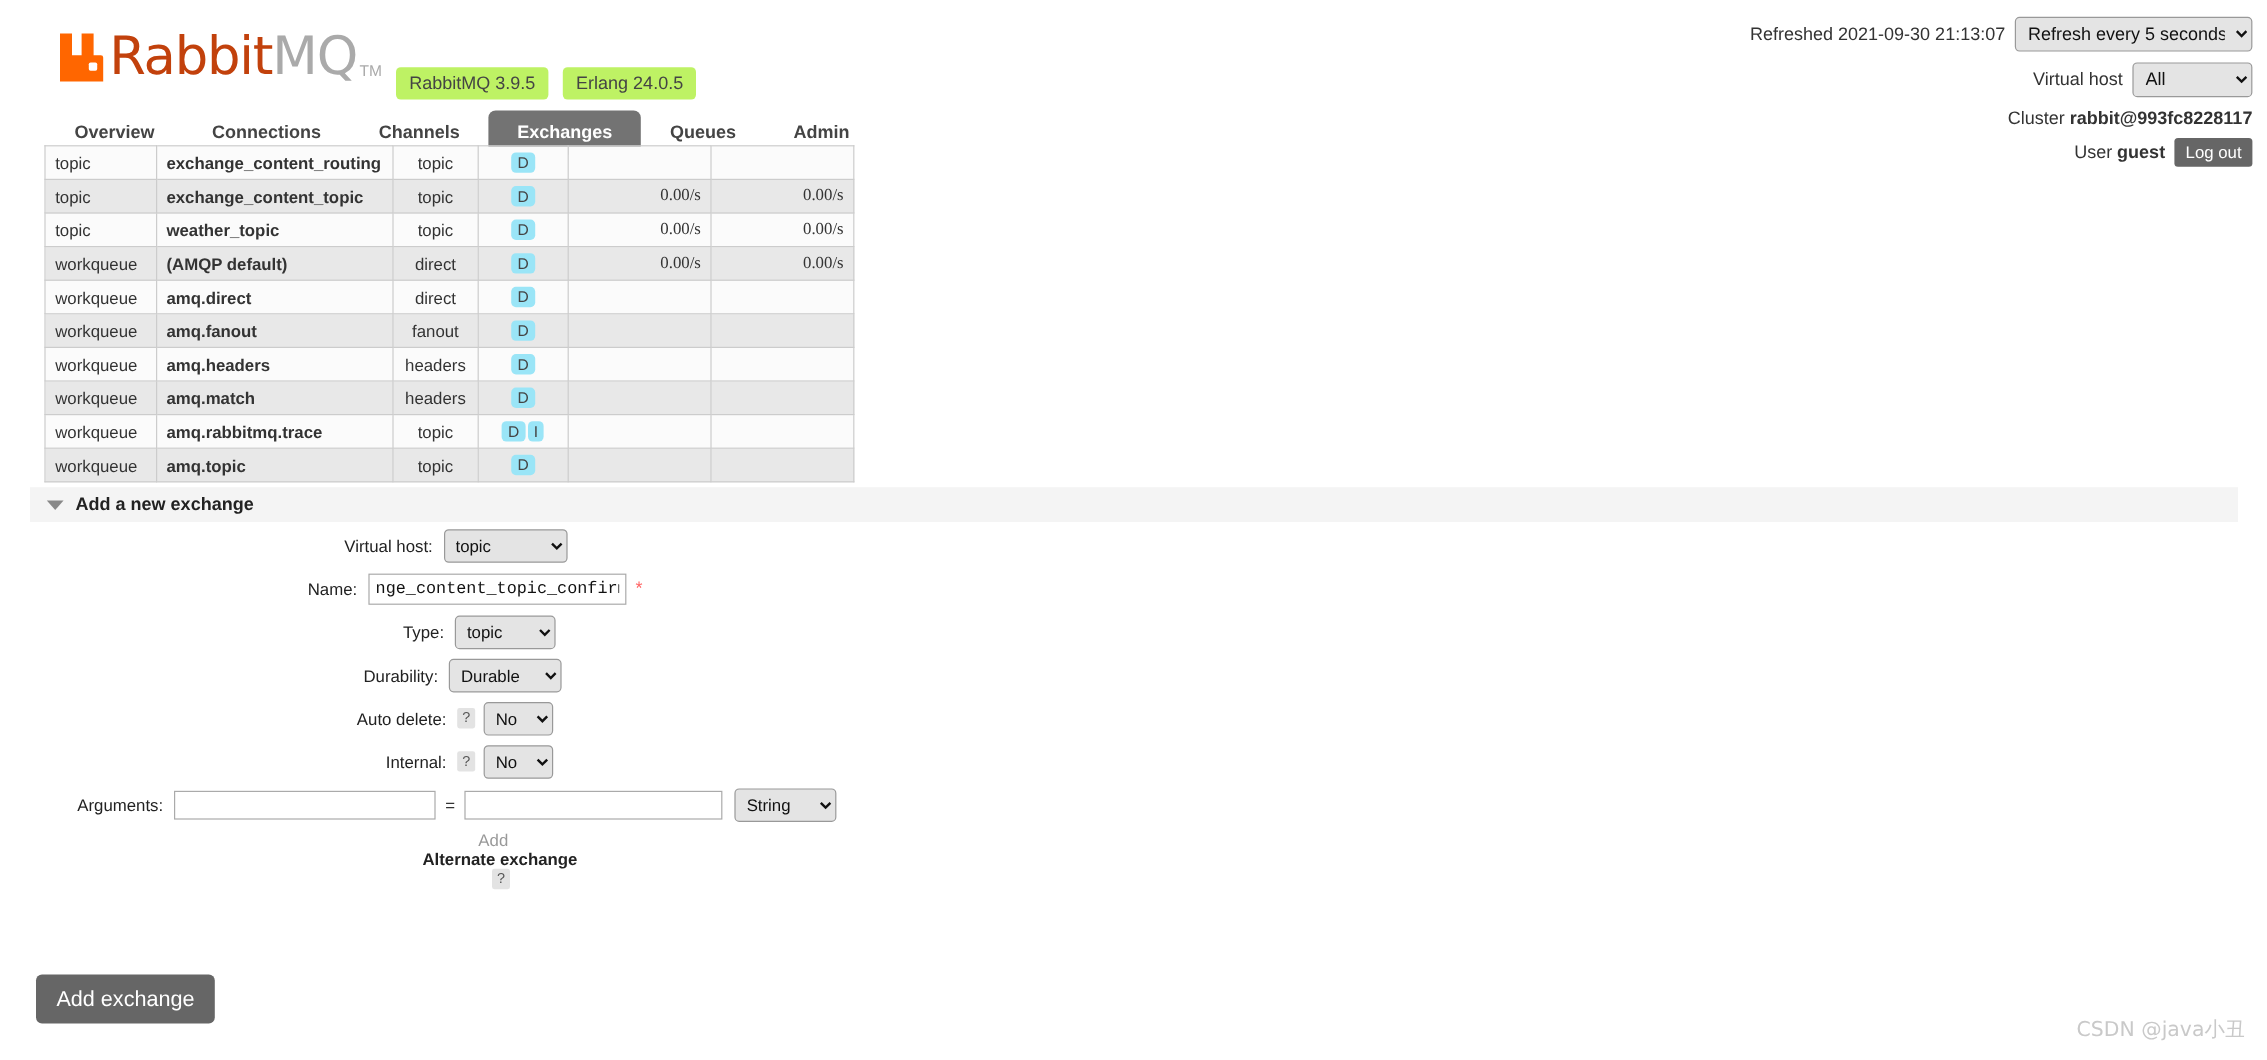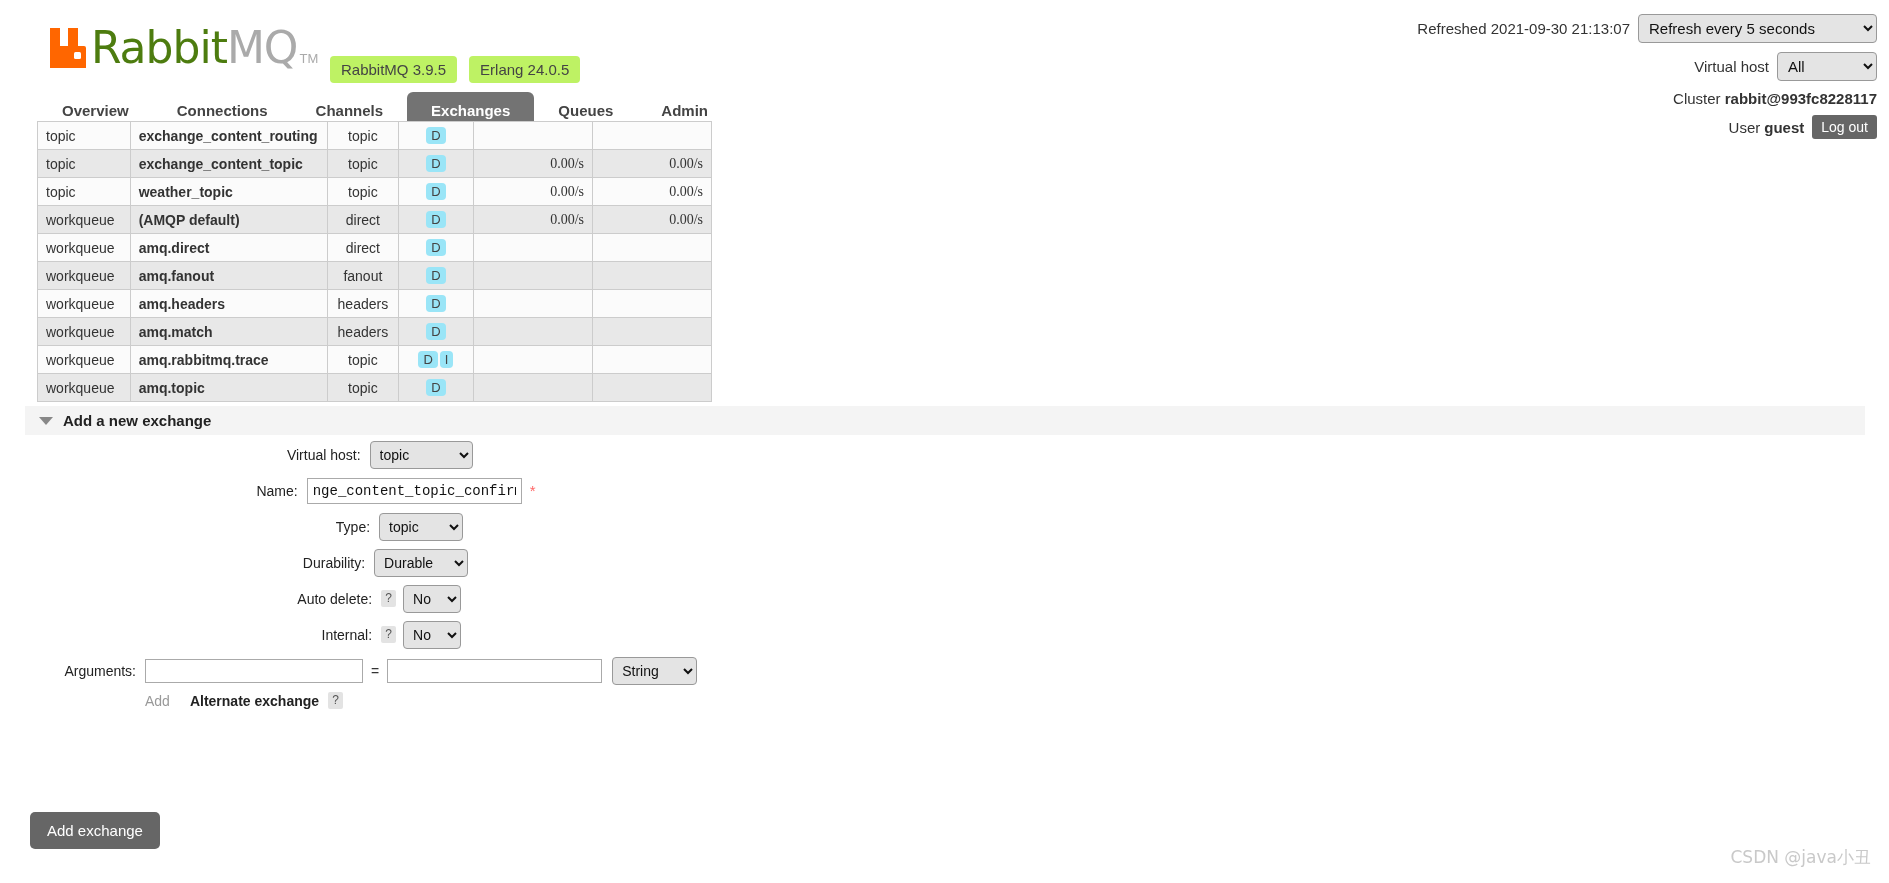--- a/index.html
+++ b/index.html
@@ -17,21 +17,21 @@
 
   .logo-wrap {
     position: absolute; left: 48px; top: 26px;
     display: flex; align-items: flex-end;
   }
   .logo-mark { width: 40px; height: 44px; position: relative; margin-right: 3px; }
   .logo-text {
     font-size: 44px; line-height: 44px; font-weight: 400;
     letter-spacing: -1px; font-family: "DejaVu Sans", sans-serif;
   }
-  .logo-rabbit { color: #4d7c0f; }
+  .logo-rabbit { color: #c2410c; }
   .logo-mq { color: #aaa; }
   .logo-tm { font-size: 13px; color: #aaa; margin-left: 2px; padding-bottom: 4px; }
 
   .version-badges {
     position: absolute; left: 330px; top: 56px;
     display: flex; gap: 12px;
   }
   .badge {
     background: #bef264; color: #444;
     font-size: 15px; padding: 5px 11px; border-radius: 4px;
@@ -46,21 +46,21 @@
   .hr-label { margin-right: 8px; color: #333; }
   select.hr-select {
     font-family: "Liberation Sans", sans-serif;
     font-size: 15px;
     padding: 4px 6px;
     border: 1px solid #999;
     border-radius: 4px;
     background: #e4e4e4;
     color: #111;
   }
-  #refresh-select { width: 239px; }
+  #refresh-select { width: 198px; }
   #vhost-select { width: 100px; }
   .cluster-row { margin-bottom: 8px; font-size: 15px; }
   .cluster-row b { font-weight: bold; }
   .user-row { display: flex; justify-content: flex-end; align-items: center; font-size: 15px; }
   .user-row b { margin: 0 8px 0 4px; }
   .logout-btn {
     background: #666; color: #fff; border: none;
     font-family: "Liberation Sans", sans-serif;
     font-size: 14px; padding: 4px 9px; border-radius: 3px; cursor: pointer;
   }
@@ -143,29 +143,29 @@
   .req { color: #f66; margin-left: 8px; font-size: 15px; }
   .arg-key, .arg-val {
     font-family: "Liberation Sans", sans-serif; font-size: 14px;
     padding: 4px 5px; border: 1px solid #aaa; background: #fff;
     height: 24px;
   }
   .arg-key { width: 218px; }
   .arg-val { width: 215px; }
   .eq { margin: 0 8px; color: #333; }
   .arg-type-gap { margin-left: 10px; }
-  .sub-row { display: flex; align-items: center; margin-left: 120px; margin-top: 2px; }
+  .sub-row { display: flex; align-items: center; margin-left: 120px; margin-top: 2px; flex-direction: column; }
   .add-link { color: #999; font-size: 14px; margin-right: 20px; cursor: pointer; }
   .alt-ex { font-weight: bold; font-size: 14px; color: #222; margin-right: 9px; }
 
   .submit-btn {
     position: absolute; left: 30px; top: 812px;
     background: #666; color: #fff; border: none;
     font-family: "Liberation Sans", sans-serif;
-    font-size: 15px; padding: 10px 17px; border-radius: 5px; cursor: pointer;
+    font-size: 18px; padding: 10px 17px; border-radius: 5px; cursor: pointer;
   }
 
   .watermark {
     position: absolute; right: 18px; bottom: 14px;
     color: #c9c9c9; font-size: 17px;
     font-family: "DejaVu Sans", sans-serif;
   }
 </style>
 </head>
 <body>

